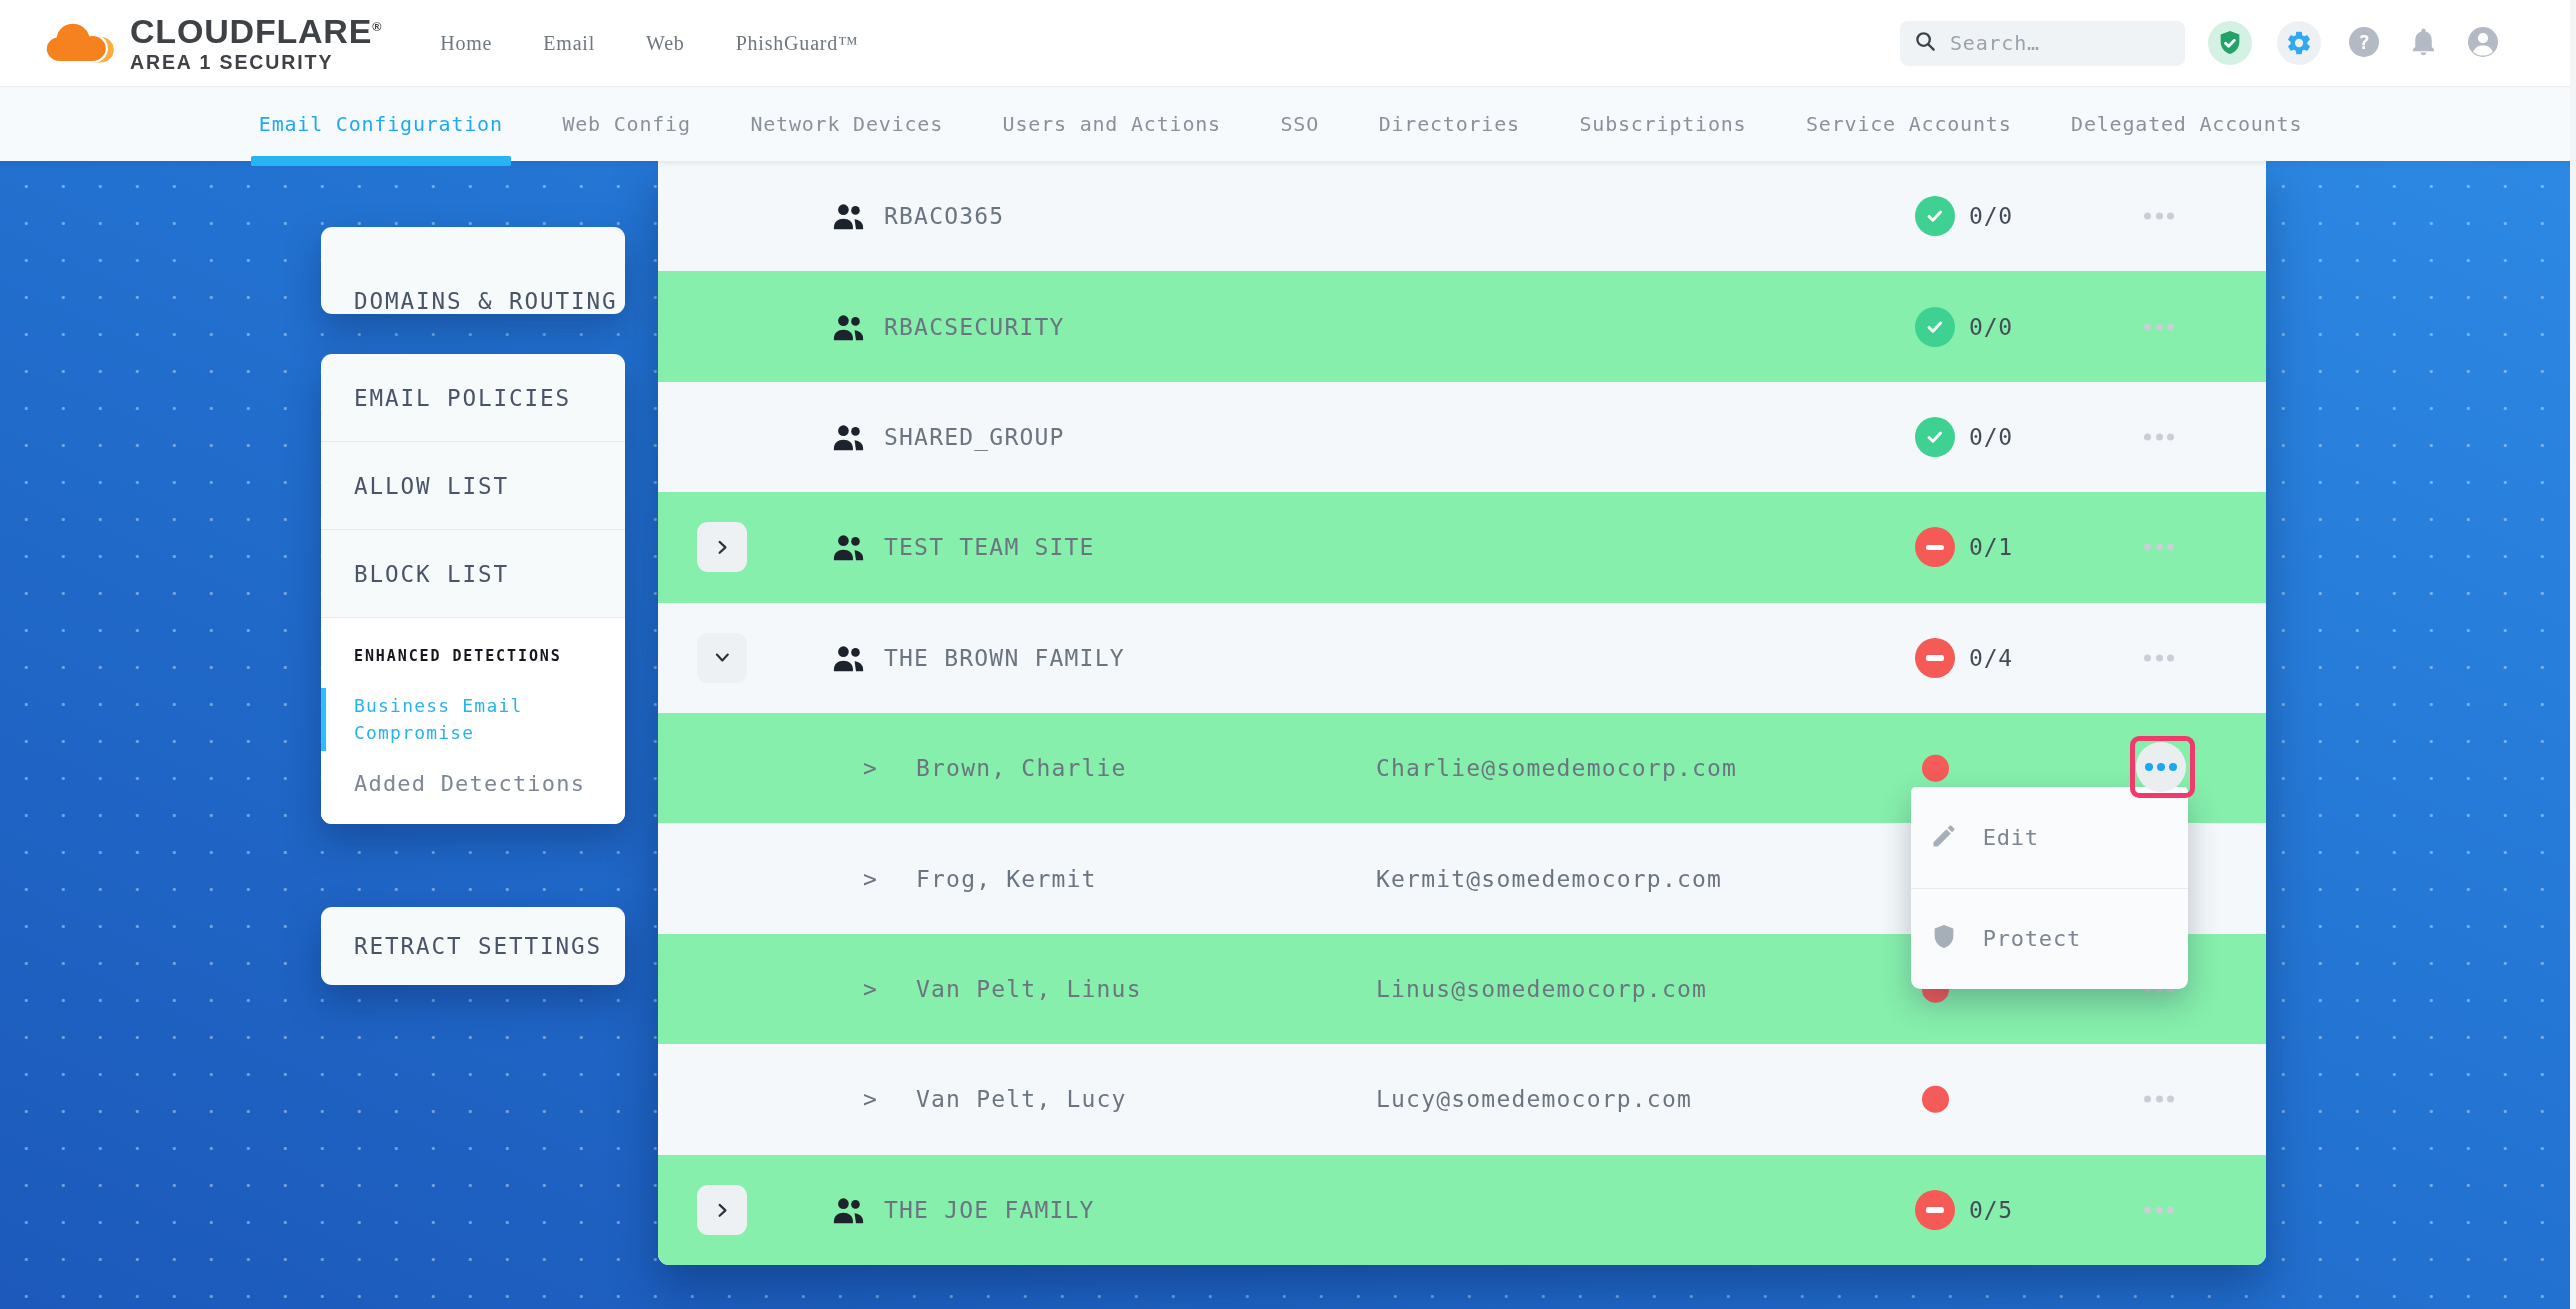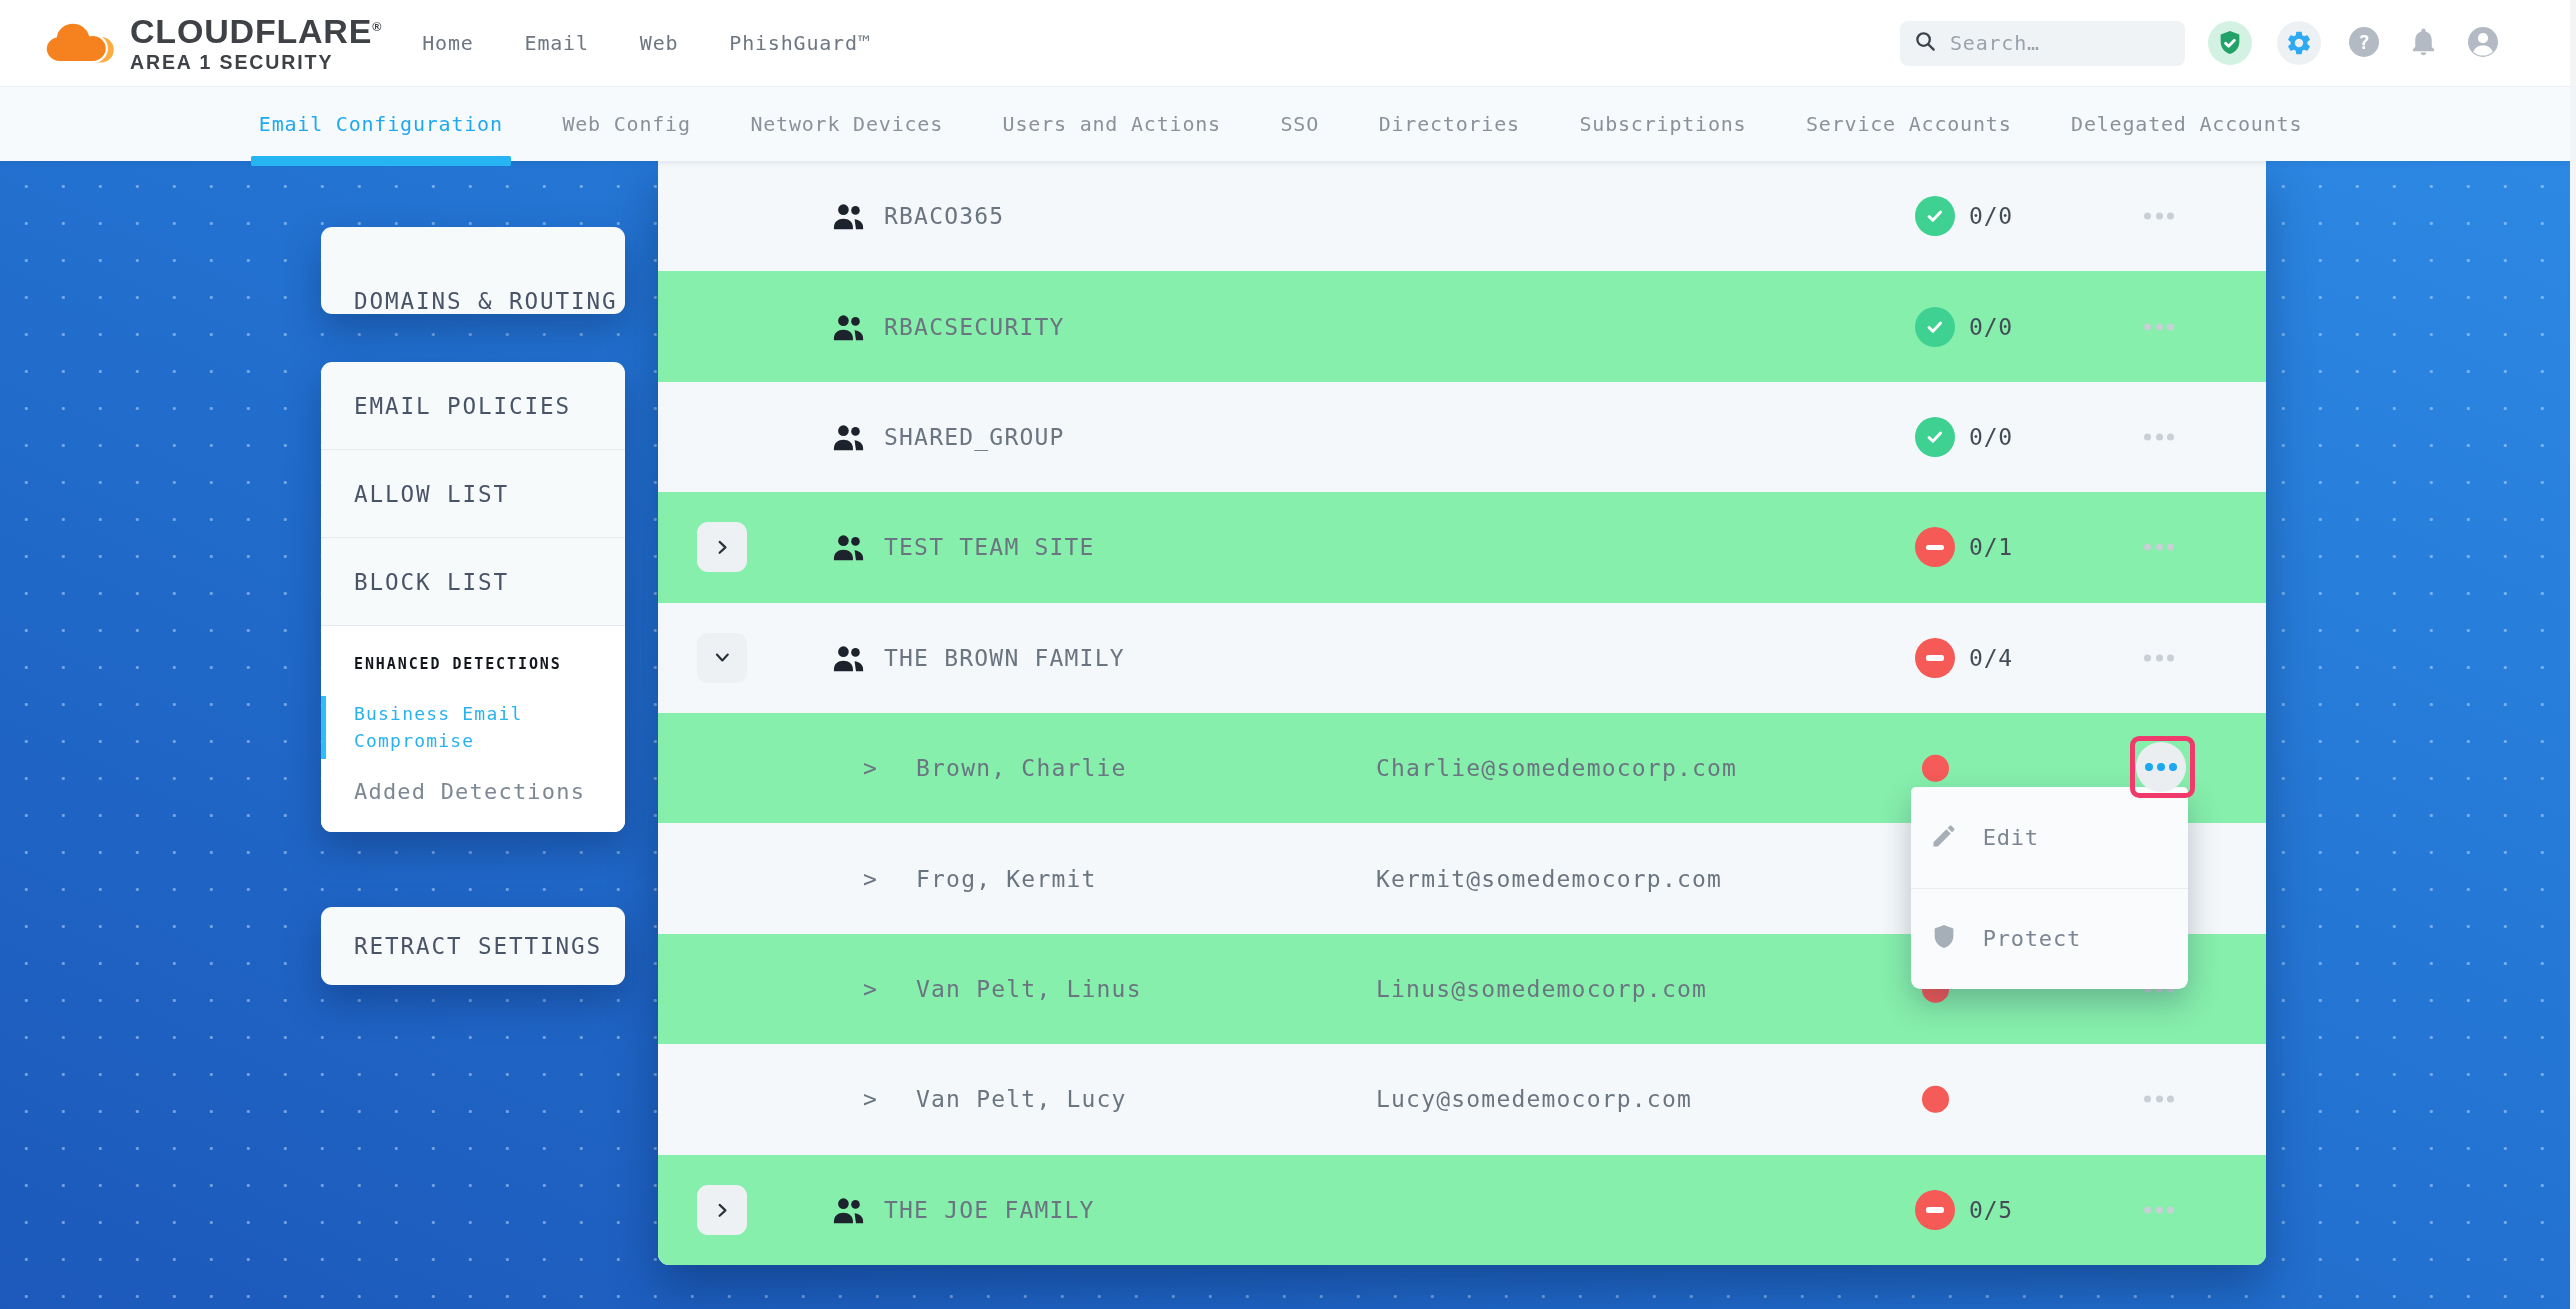--- a/index.html
+++ b/index.html
@@ -15,21 +15,21 @@
   .topbar{position:absolute;left:0;top:0;width:100%;height:87px;background:#fff;z-index:6;
           display:flex;align-items:center;padding:0 44px;box-sizing:border-box;
           border-bottom:0.8px solid #e9edf1;}
   .brand{display:flex;align-items:center;gap:14px;}
   .brand-text{display:flex;flex-direction:column;line-height:1;}
   .brand-title{font-family:"Liberation Sans",sans-serif;font-weight:bold;font-size:34px;
                color:#3e4145;letter-spacing:0.8px;}
   .brand-title sup{font-size:12.5px;}
   .brand-sub{font-family:"Liberation Sans",sans-serif;font-weight:bold;font-size:19.5px;
              color:#3e4145;letter-spacing:1.9px;margin-top:5.4px;}
-  .topnav{display:flex;gap:51px;margin-left:40px;}
+  .topnav{display:flex;gap:51px;margin-left:58px;font-family:Liberation Serif, serif;}
   .topnav-item{font-size:20px;color:#6e7781;letter-spacing:0.8px;cursor:pointer;}
   .top-spacer{flex:1;}
   .search{display:flex;align-items:center;width:285px;height:45px;background:#f0f3f5;
           border-radius:7.8px;padding:0 14px;box-sizing:border-box;gap:11px;}
   .search input{border:none;outline:none;background:transparent;width:100%;
           font-family:inherit;font-size:20px;color:#4a535d;letter-spacing:0.8px;}
   .search input::placeholder{color:#9aa3ac;}
   .topicons{display:flex;align-items:center;gap:25px;margin-left:23px;margin-right:31px;}
   .icirc{width:44px;height:44px;border-radius:50%;display:flex;align-items:center;justify-content:center;}
   .icirc.mint{background:#d4f2e3;}
@@ -44,21 +44,21 @@
   .tab.active{color:#1fa9ee;}
   .tab.active::after{content:"";position:absolute;left:0;right:0;bottom:-4.7px;height:10px;
        background:#26b4f2;border-radius:1.6px;}
 
   
   .side-card{position:absolute;left:321px;width:304px;background:#f6fafb;border-radius:11px;
        box-shadow:0 17px 36px rgba(8,35,85,.35);z-index:2;box-sizing:border-box;overflow:hidden;}
   .sc1{top:227px;height:87px;display:flex;align-items:flex-end;}
   .sc3{top:907px;height:78px;display:flex;align-items:center;}
   .caps{font-size:22.6px;color:#4a5468;letter-spacing:1.9px;padding-left:33px;}
-  .sc2{top:354px;margin-top:8px;}
+  .sc2{top:354px;}
   .sc2 .item{height:87px;display:flex;align-items:center;border-bottom:0.8px solid #e4eaee;cursor:pointer;}
   .active-sec{background:#fff;padding:26.5px 33px 28px 33px;}
   .ed-title{font-size:15px;font-weight:bold;color:#14181e;letter-spacing:1.9px;line-height:1.55;}
   .bec{position:relative;margin:20px 0 0 -33px;padding:4.7px 0 4.7px 28px;border-left:5.4px solid #29c0f5;
        font-size:18px;color:#29b2f0;letter-spacing:1.2px;line-height:1.5;cursor:pointer;}
   .added{margin-top:20px;font-size:22px;color:#7d8894;letter-spacing:1.2px;cursor:pointer;}
 
   
   .panel{position:absolute;left:658px;top:161px;width:1608px;height:1104px;z-index:1;
         border-radius:0 0 11px 11px;overflow:hidden;display:flex;flex-direction:column;

